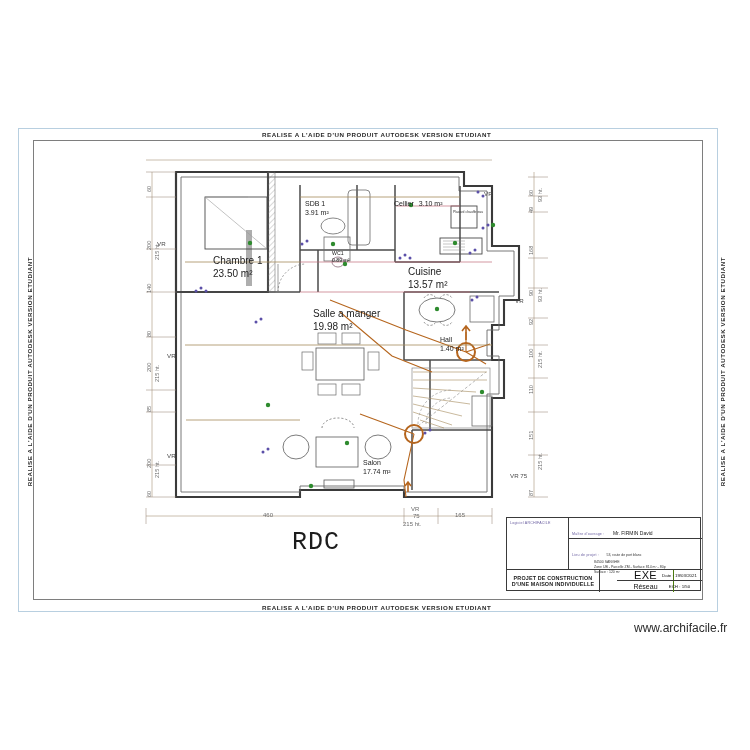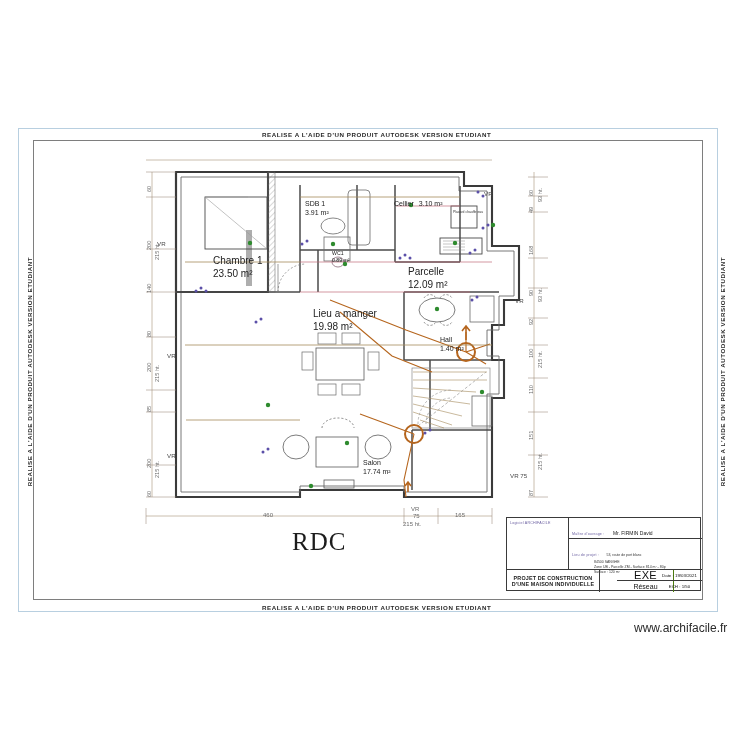--- a/index.html
+++ b/index.html
@@ -69,21 +69,21 @@
   .dim.v { transform: rotate(-90deg); transform-origin: left top; }
   .dim.vr { color:#4a4a4a; font-size:6.2px; }
 
   
   #rdc {
     position: absolute;
     left: 292px; top: 528px;
     font-size: 25px;
     color: #1c1c1c;
     letter-spacing: 1px;
-    font-family: Liberation Serif, serif;
+    font-family: Liberation Mono, monospace;
   }
 
   
   #cartouche {
     position: absolute;
     left: 506px; top: 517px;
     width: 195px; height: 74px;
     border: 1px solid #3a3a3a;
     background: #fff;
     font-family: "Liberation Sans", sans-serif;
@@ -377,26 +377,26 @@
     <span>WC1</span>
     <span class="area">0.89 m²</span>
   </div>
 
   <div class="rlabel sm" style="left:394px; top:200px;">
     <span>Cellier</span>
     <span style="margin-left:3px;">3.10 m²</span>
   </div>
 
   <div class="rlabel" style="left:408px; top:266px;">
-    <span>Parcelle</span>
-    <span class="area">12.09 m²</span>
+    <span>Cuisine</span>
+    <span class="area">13.57 m²</span>
   </div>
 
   <div class="rlabel" style="left:313px; top:308px;">
-    <span>Lieu a manger</span>
+    <span>Salle a manger</span>
     <span class="area">19.98 m²</span>
   </div>
 
   <div class="rlabel sm" style="left:440px; top:336px;">
     <span>Hall</span>
     <span class="area">1.40 m²</span>
   </div>
 
   <div class="rlabel sm" style="left:363px; top:459px;">
     <span>Salon</span>

